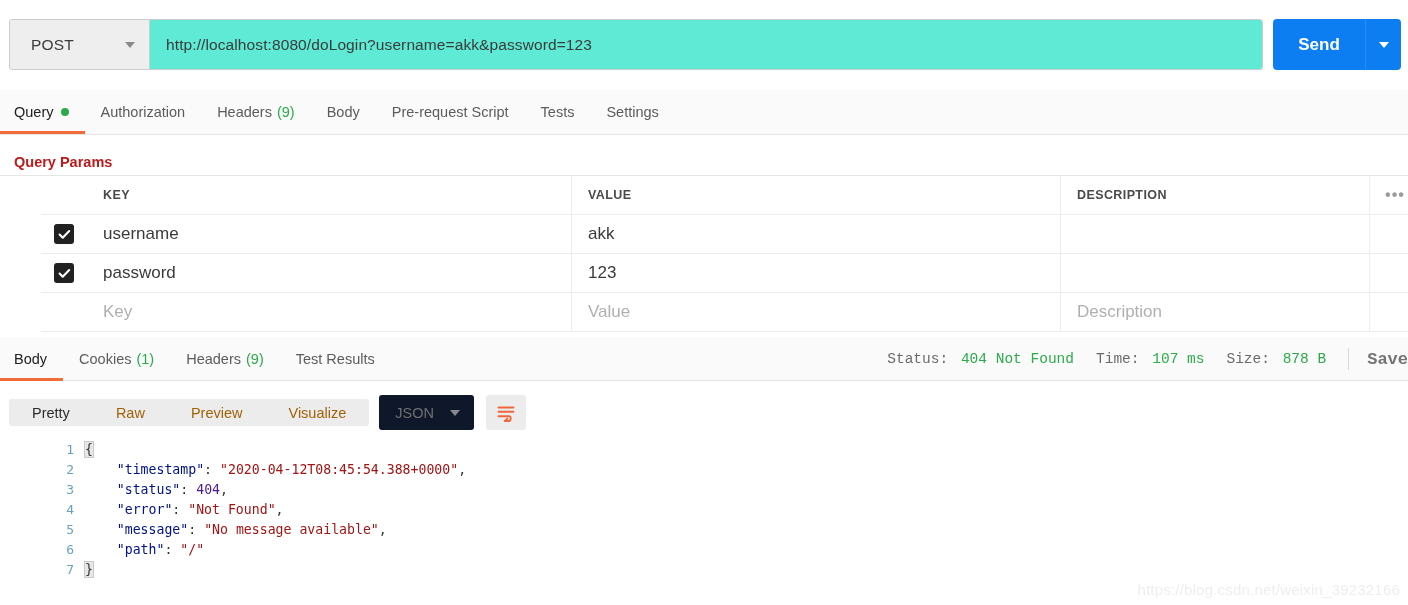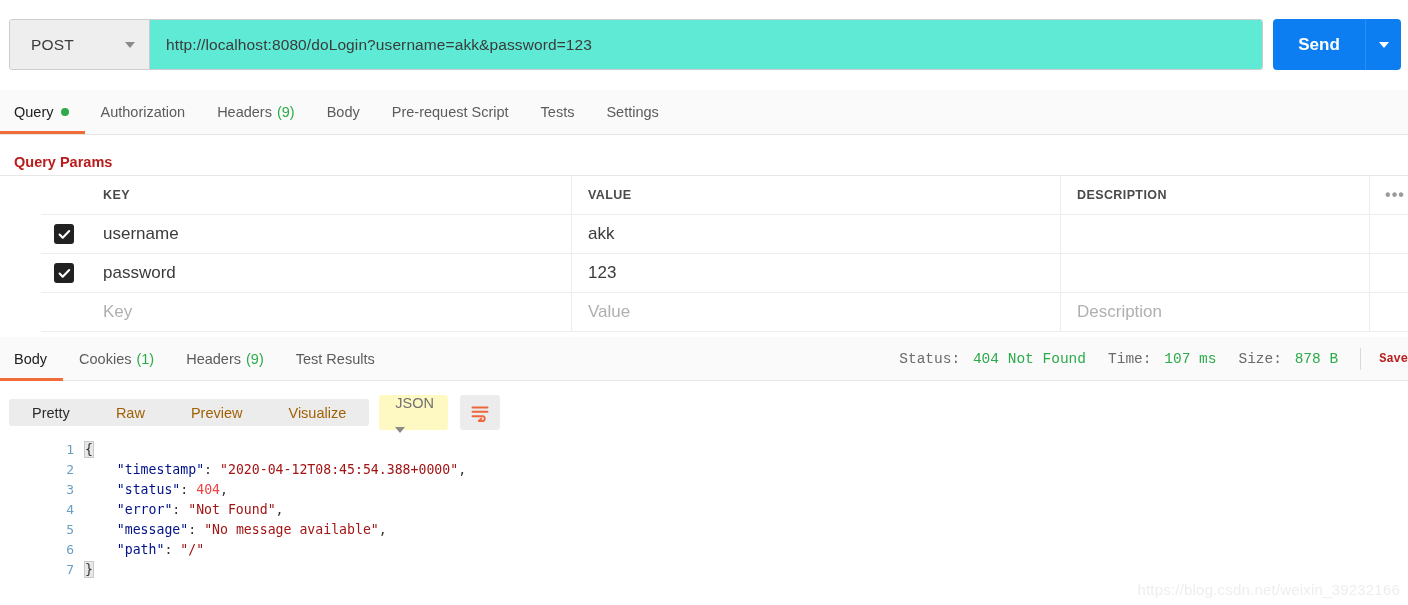--- a/index.html
+++ b/index.html
@@ -137,42 +137,42 @@
   .resp-tabs { position: absolute; left: 0; top: 0; height: 44px; display: flex; align-items: flex-end; }
   .resp-tabs .rtab { height: 44px; }
   .resp-meta {
     position: absolute; right: 0; top: 0; height: 44px;
     display: flex; align-items: center; font-size: 14.5px; font-family: Liberation Mono, monospace;
   }
   .meta-item { margin-left: 22px; color: #6b6b6b; white-space: nowrap; }
   .meta-item .v { color: #2bab4a; margin-left: 4px; }
   .meta-sep { width: 1px; height: 22px; background: #d9d9d9; margin: 0 0 0 22px; }
   .save-link {
-    color: #b91c1c; font-weight: bold; font-size: 12px;
+    color: #737373; font-weight: bold; font-size: 17px;
     margin-left: 18px; cursor: pointer; white-space: nowrap;
   }
 
   
   .view-toolbar {
     position: absolute; left: 9px; top: 395px;
     display: flex; align-items: center; height: 35px;
   }
   .seg {
     display: flex; align-items: center; height: 27px;
     background: #ececec; border-radius: 3px; overflow: hidden;
   }
   .seg .btn {
     padding: 0 23px; height: 35px; display: flex; align-items: center;
     font-size: 14.5px; color: #a16207; cursor: pointer;
   }
   .seg .btn.active { color: #2b2b2b; }
   .fmt-select {
-    display: flex; align-items: flex-start; gap: 16px;
+    display: flex; align-items: center; gap: 16px;
     height: 35px; padding: 0 14px 0 16px; margin-left: 10px;
-    background: #fef9c3; border-radius: 3px; cursor: pointer; flex-direction: column;
+    background: #0f172a; border-radius: 3px; cursor: pointer;
   }
   .fmt-select .lbl { font-size: 14.5px; color: #707070; }
   .wrap-btn {
     width: 40px; height: 35px; margin-left: 12px;
     background: #ececec; border-radius: 3px;
     display: flex; align-items: center; justify-content: center;
     cursor: pointer;
   }
 
   
@@ -183,21 +183,21 @@
     font-size: 13.2px; line-height: 20px;
   }
   .code-line { display: flex; height: 20px; align-items: center; }
   .gutter {
     flex: 0 0 85px; text-align: right; padding-right: 11px;
     color: #6a9fc0; font-size: 13px; user-select: none;
   }
   .code-text { flex: 1 1 auto; white-space: pre; color: #333; }
   .tok-key   { color: #00128b; }
   .tok-str   { color: #a31515; }
-  .tok-num   { color: #ef4444; }
+  .tok-num   { color: #4c1d95; }
   .tok-punc  { color: #333333; }
   .brace-hl  { background: #e8e8e8; outline: 1px solid #c9c9c9; }
 
   .watermark {
     position: absolute; right: 8px; bottom: 7px;
     font-size: 15px; color: #eeeeee; letter-spacing: .2px;
     user-select: none; pointer-events: none;
   }
 </style>
 </head>

